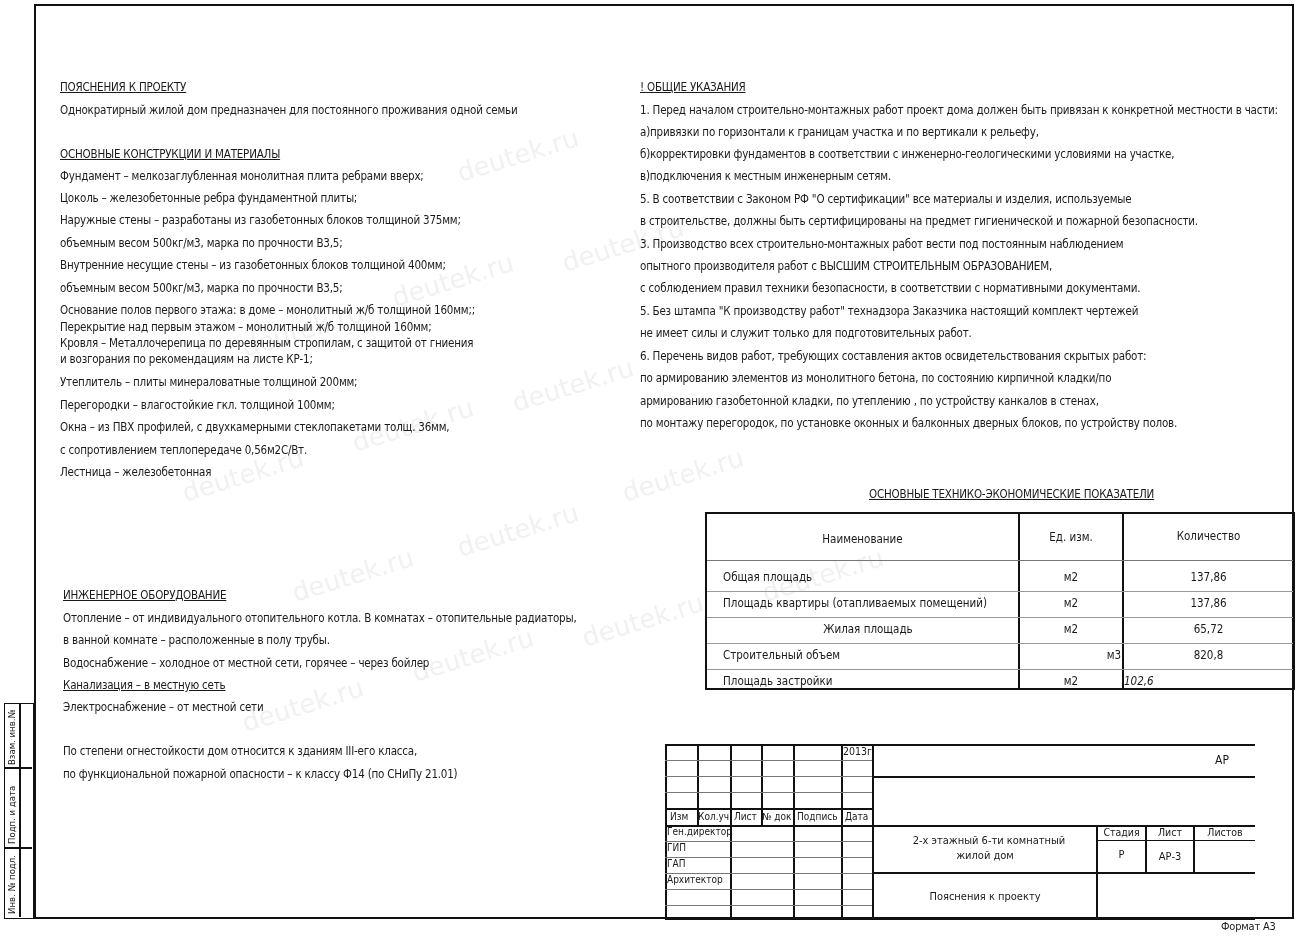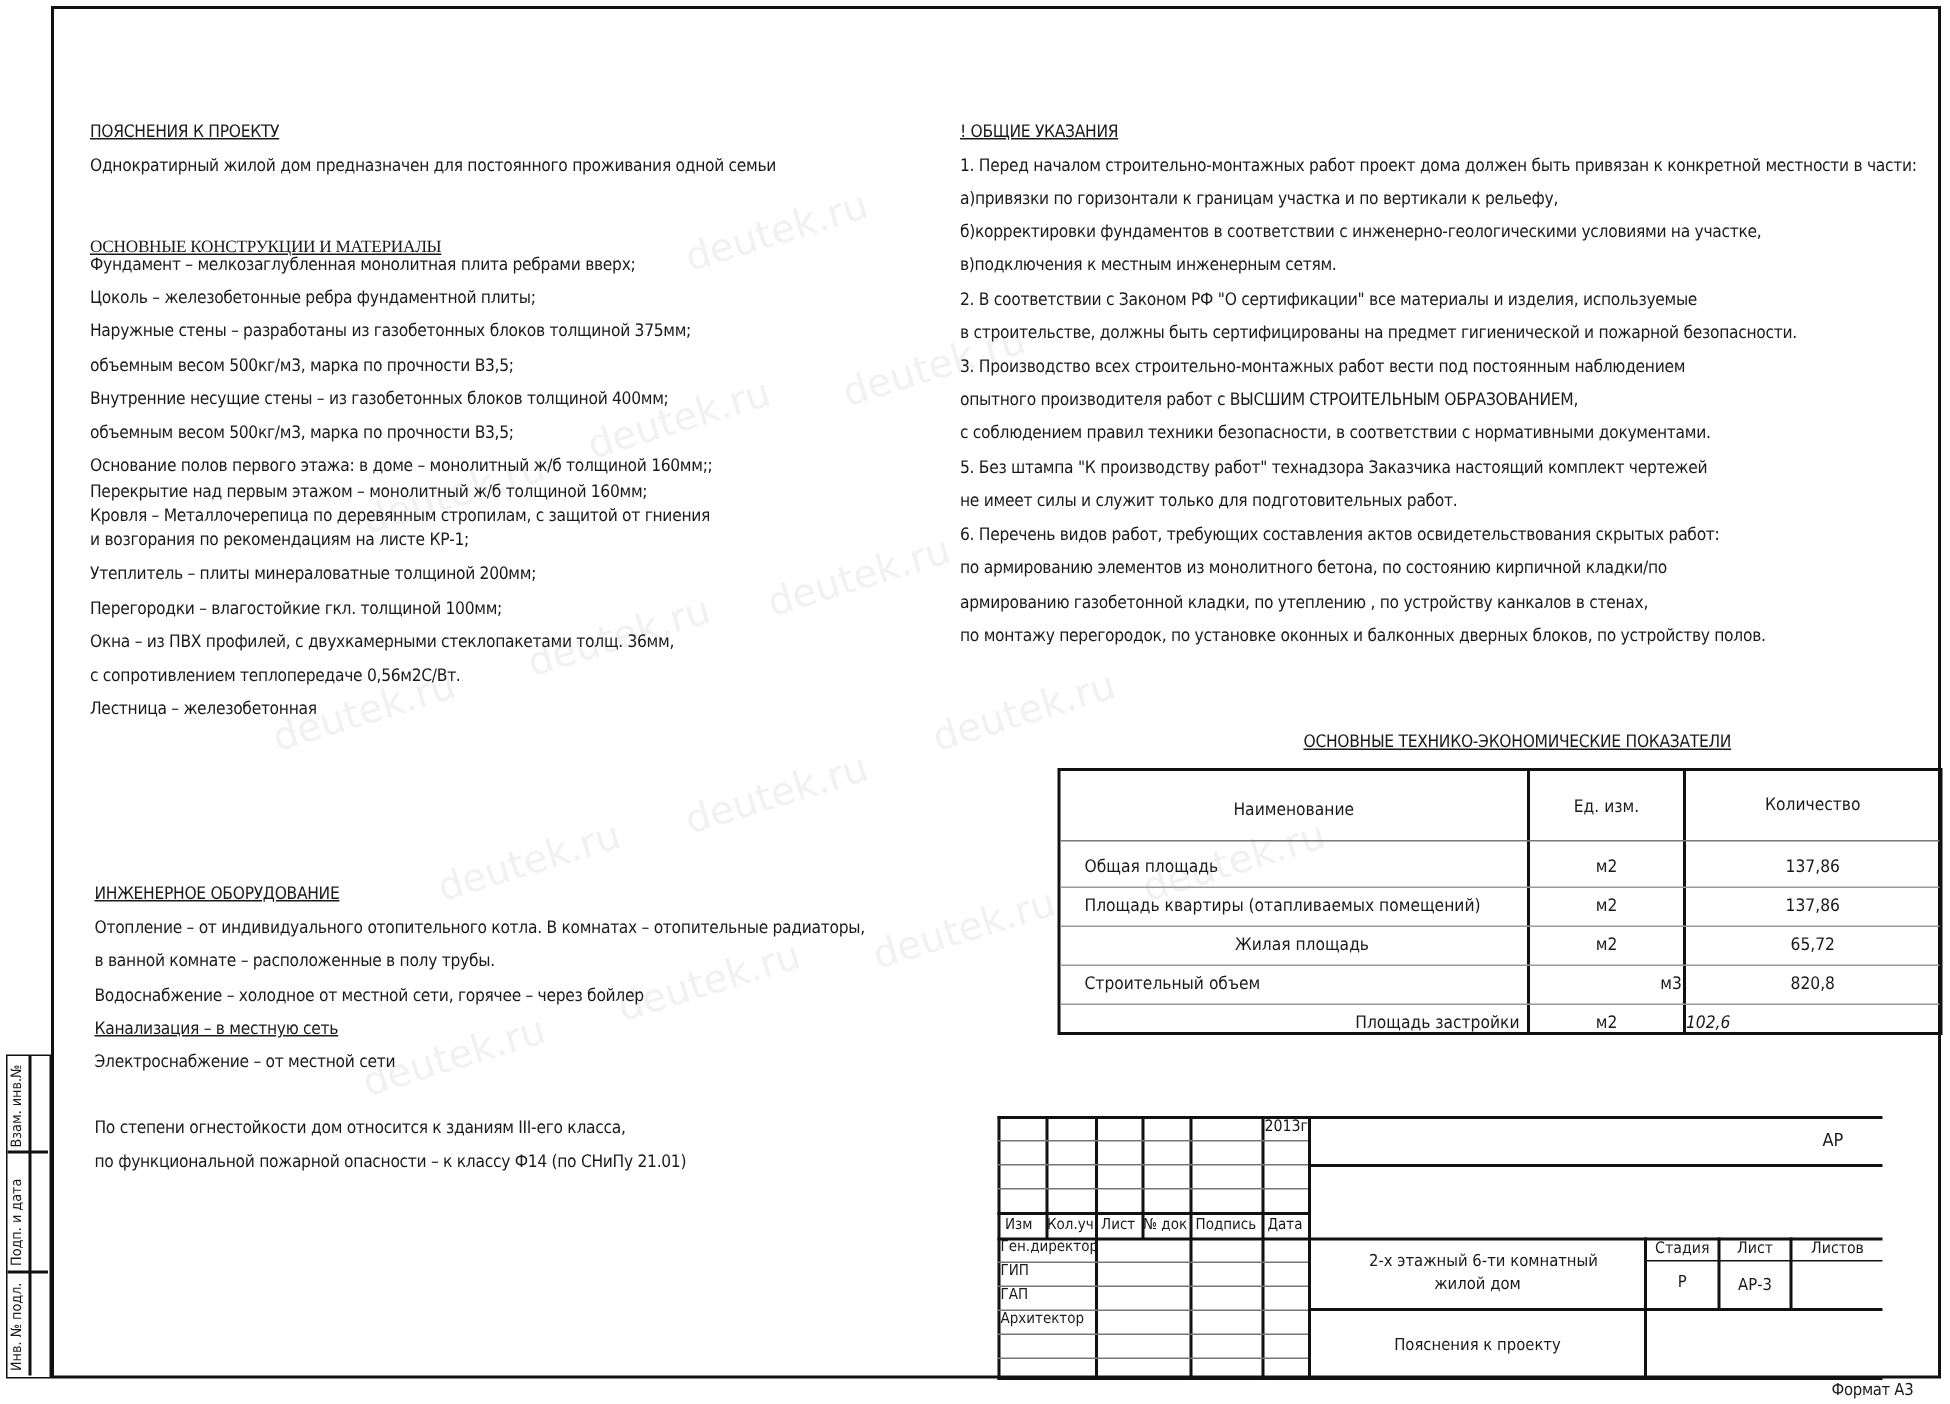--- a/index.html
+++ b/index.html
@@ -38,21 +38,21 @@
     <div class="wm" style="left: 290px; top: 560px;">deutek.ru</div>
     <div class="wm" style="left: 580px; top: 605px;">deutek.ru</div>
     <div class="wm" style="left: 410px; top: 640px;">deutek.ru</div>
     <div class="wm" style="left: 240px; top: 690px;">deutek.ru</div>
     <div class="wm" style="left: 760px; top: 560px;">deutek.ru</div>
     <div class="wm" style="left: 240px; top: 315px;">deutek.ru</div>
   </div>
 
 <div class="txt hdr" style="left:60px;top:80px;">ПОЯСНЕНИЯ К ПРОЕКТУ</div>
 <div class="txt" style="left:60px;top:103px;">Однократирный жилой дом предназначен для постоянного проживания одной семьи</div>
-<div class="txt hdr" style="left:60px;top:159px;font-family:Liberation Serif, serif;">ОСНОВНЫЕ КОНСТРУКЦИИ И МАТЕРИАЛЫ</div>
+<div class="txt hdr" style="left:60px;top:147px;">ОСНОВНЫЕ КОНСТРУКЦИИ И МАТЕРИАЛЫ</div>
 <div id="materials">
     <div class="txt" style="left: 60px; top: 169px;">Фундамент – мелкозаглубленная монолитная плита ребрами вверх;</div>
     <div class="txt" style="left: 60px; top: 191px;">Цоколь – железобетонные ребра фундаментной плиты;</div>
     <div class="txt" style="left: 60px; top: 213px;">Наружные стены – разработаны  из газобетонных блоков толщиной 375мм;</div>
     <div class="txt" style="left: 60px; top: 236px;">объемным весом 500кг/м3, марка по прочности В3,5;</div>
     <div class="txt" style="left: 60px; top: 258px;">Внутренние несущие стены – из газобетонных блоков толщиной 400мм;</div>
     <div class="txt" style="left: 60px; top: 281px;">объемным весом 500кг/м3, марка по прочности В3,5;</div>
     <div class="txt" style="left: 60px; top: 303px;">Основание полов первого этажа: в доме – монолитный ж/б толщиной 160мм;;</div>
     <div class="txt" style="left: 60px; top: 320px;">Перекрытие над первым этажом – монолитный ж/б толщиной 160мм;</div>
     <div class="txt" style="left: 60px; top: 336px;">Кровля – Металлочерепица по деревянным стропилам, с защитой от гниения</div>
@@ -76,21 +76,21 @@
     <div class="txt" style="left: 63px; top: 744px;">По степени огнестойкости дом относится к зданиям III-его класса,</div>
     <div class="txt" style="left: 63px; top: 767px;">по функциональной пожарной опасности – к классу Ф14 (по СНиПу 21.01)</div>
   </div>
 
 <div class="txt hdr" style="left:640px;top:80px;">! ОБЩИЕ УКАЗАНИЯ</div>
 <div id="general">
     <div class="txt" style="left: 640px; top: 103px;">1. Перед началом строительно-монтажных работ проект дома должен быть привязан к конкретной местности в части:</div>
     <div class="txt" style="left: 640px; top: 125px;">а)привязки по горизонтали к границам участка и по вертикали к рельефу,</div>
     <div class="txt" style="left: 640px; top: 147px;">б)корректировки фундаментов в соответствии с инженерно-геологическими условиями на участке,</div>
     <div class="txt" style="left: 640px; top: 169px;">в)подключения к местным инженерным сетям.</div>
-    <div class="txt" style="left: 640px; top: 192px;">2. В соответствии с Законом РФ "О сертификации" все материалы и изделия, используемые</div>
+    <div class="txt" style="left: 640px; top: 192px;">5. В соответствии с Законом РФ "О сертификации" все материалы и изделия, используемые</div>
     <div class="txt" style="left: 640px; top: 214px;">в строительстве, должны быть сертифицированы на предмет гигиенической и пожарной безопасности.</div>
     <div class="txt" style="left: 640px; top: 237px;">3. Производство всех строительно-монтажных работ вести под постоянным наблюдением</div>
     <div class="txt" style="left: 640px; top: 259px;"> опытного производителя работ с ВЫСШИМ СТРОИТЕЛЬНЫМ ОБРАЗОВАНИЕМ,</div>
     <div class="txt" style="left: 640px; top: 281px;">с соблюдением правил техники безопасности, в соответствии с нормативными документами.</div>
     <div class="txt" style="left: 640px; top: 304px;">5. Без штампа "К производству работ" технадзора Заказчика настоящий комплект чертежей</div>
     <div class="txt" style="left: 640px; top: 326px;">не имеет силы и служит только для подготовительных работ.</div>
     <div class="txt" style="left: 640px; top: 349px;">6. Перечень видов работ, требующих составления актов освидетельствования скрытых работ:</div>
     <div class="txt" style="left: 640px; top: 371px;">по армированию элементов из монолитного бетона, по состоянию кирпичной кладки/по</div>
     <div class="txt" style="left: 640px; top: 394px;">армированию газобетонной кладки, по утеплению , по устройству канкалов в стенах,</div>
     <div class="txt" style="left: 640px; top: 416px;">по монтажу перегородок, по установке оконных и балконных дверных блоков, по устройству полов.</div>
@@ -113,21 +113,21 @@
     <div class="cell" style="left: 417px; width: 169px; top: 82px; text-align: center;">137,86</div>
     <div class="hline" style="left: 0px; top: 103px; width: 586px; background: rgb(153, 153, 153);"></div>
     <div class="cell" style="left: 16px; width: 290px; top: 108px; text-align: center;">Жилая площадь</div>
     <div class="cell" style="left: 313px; width: 102px; top: 108px; text-align: center;">м2</div>
     <div class="cell" style="left: 417px; width: 169px; top: 108px; text-align: center;">65,72</div>
     <div class="hline" style="left: 0px; top: 129px; width: 586px; background: rgb(153, 153, 153);"></div>
     <div class="cell" style="left: 16px; width: 290px; top: 134px; text-align: left;">Строительный объем</div>
     <div class="cell" style="left: 313px; width: 102px; top: 134px; text-align: center; margin-left: 43px;">м3</div>
     <div class="cell" style="left: 417px; width: 169px; top: 134px; text-align: center;">820,8</div>
     <div class="hline" style="left: 0px; top: 155px; width: 586px; background: rgb(153, 153, 153);"></div>
-    <div class="cell" style="left: 16px; width: 290px; top: 160px; text-align: right;">Площадь застройки</div>
+    <div class="cell" style="left: 16px; width: 290px; top: 160px; text-align: left;">Площадь застройки</div>
     <div class="cell" style="left: 313px; width: 102px; top: 160px; text-align: center;">м2</div>
     <div class="cell" style="left: 417px; width: 169px; top: 160px;  font-style: italic;">102,6</div>
   </div>
 
 <div id="titleblock" style="position:absolute;left:665px;top:744px;width:590px;height:176px;">
 
   <div class="tb-line" style="left:0;top:0;width:590px;height:2px;"></div>
   <div class="tb-line" style="left:0;top:0;width:2px;height:176px;"></div>
 
   <div class="tb-line" style="left:32px;top:0;width:1.5px;height:82px;"></div>

